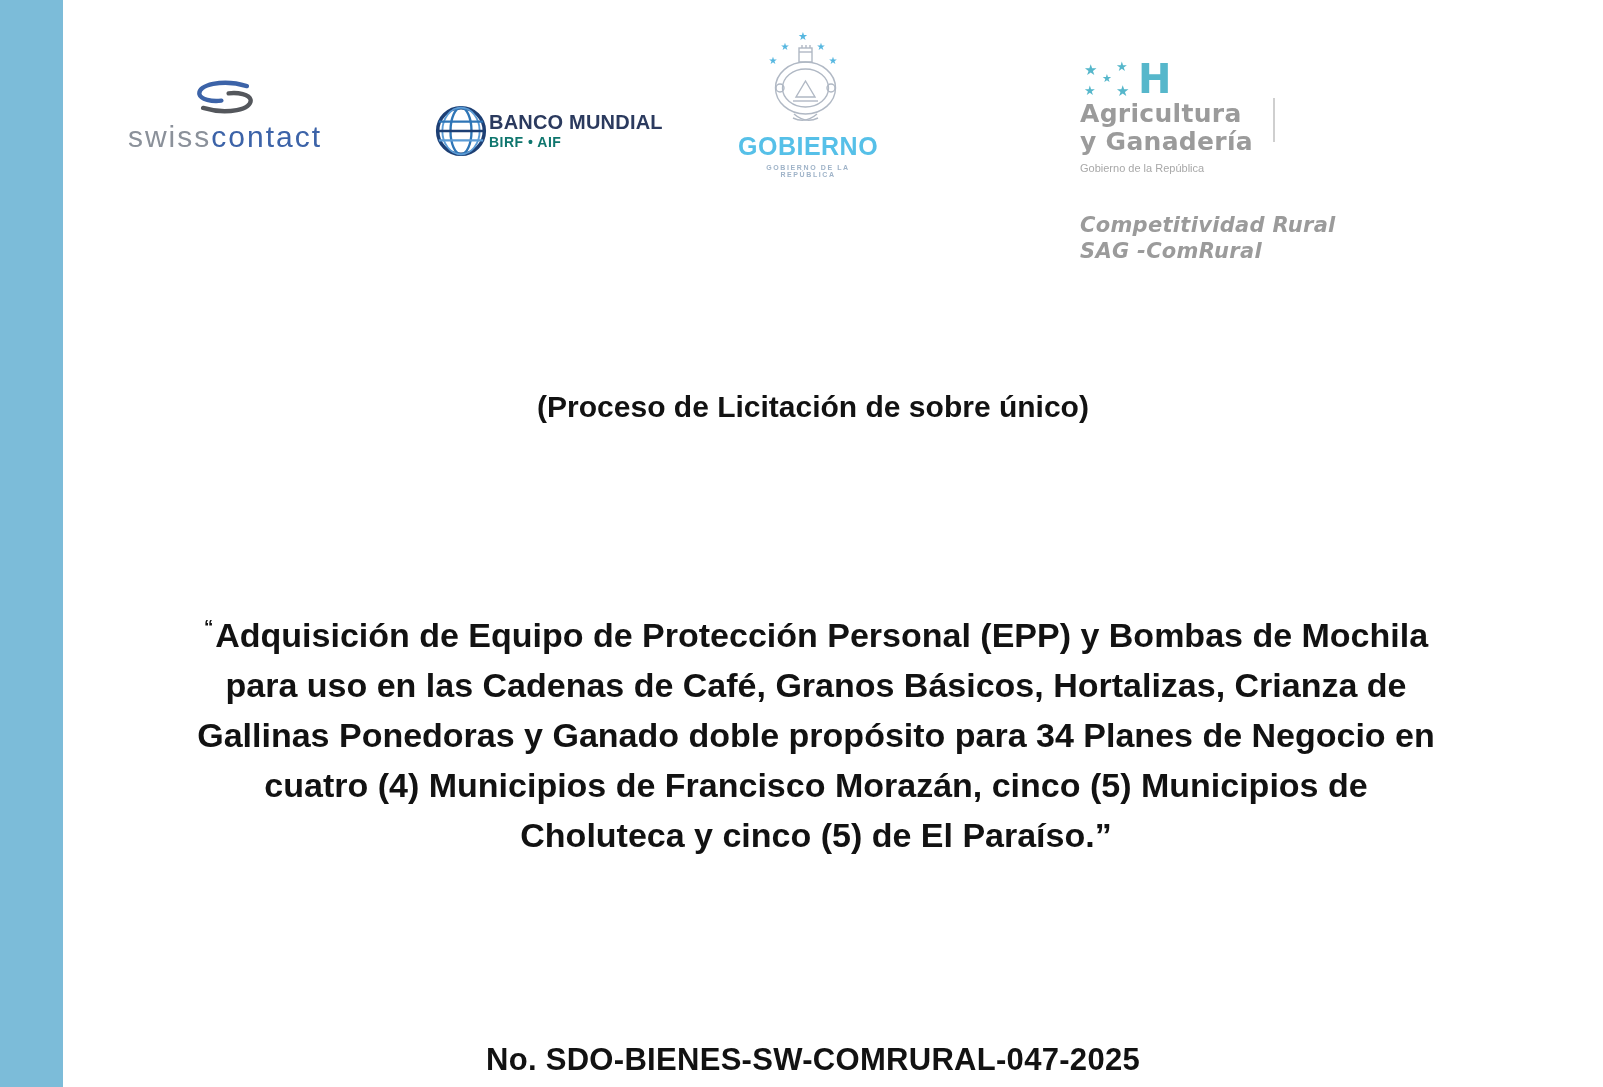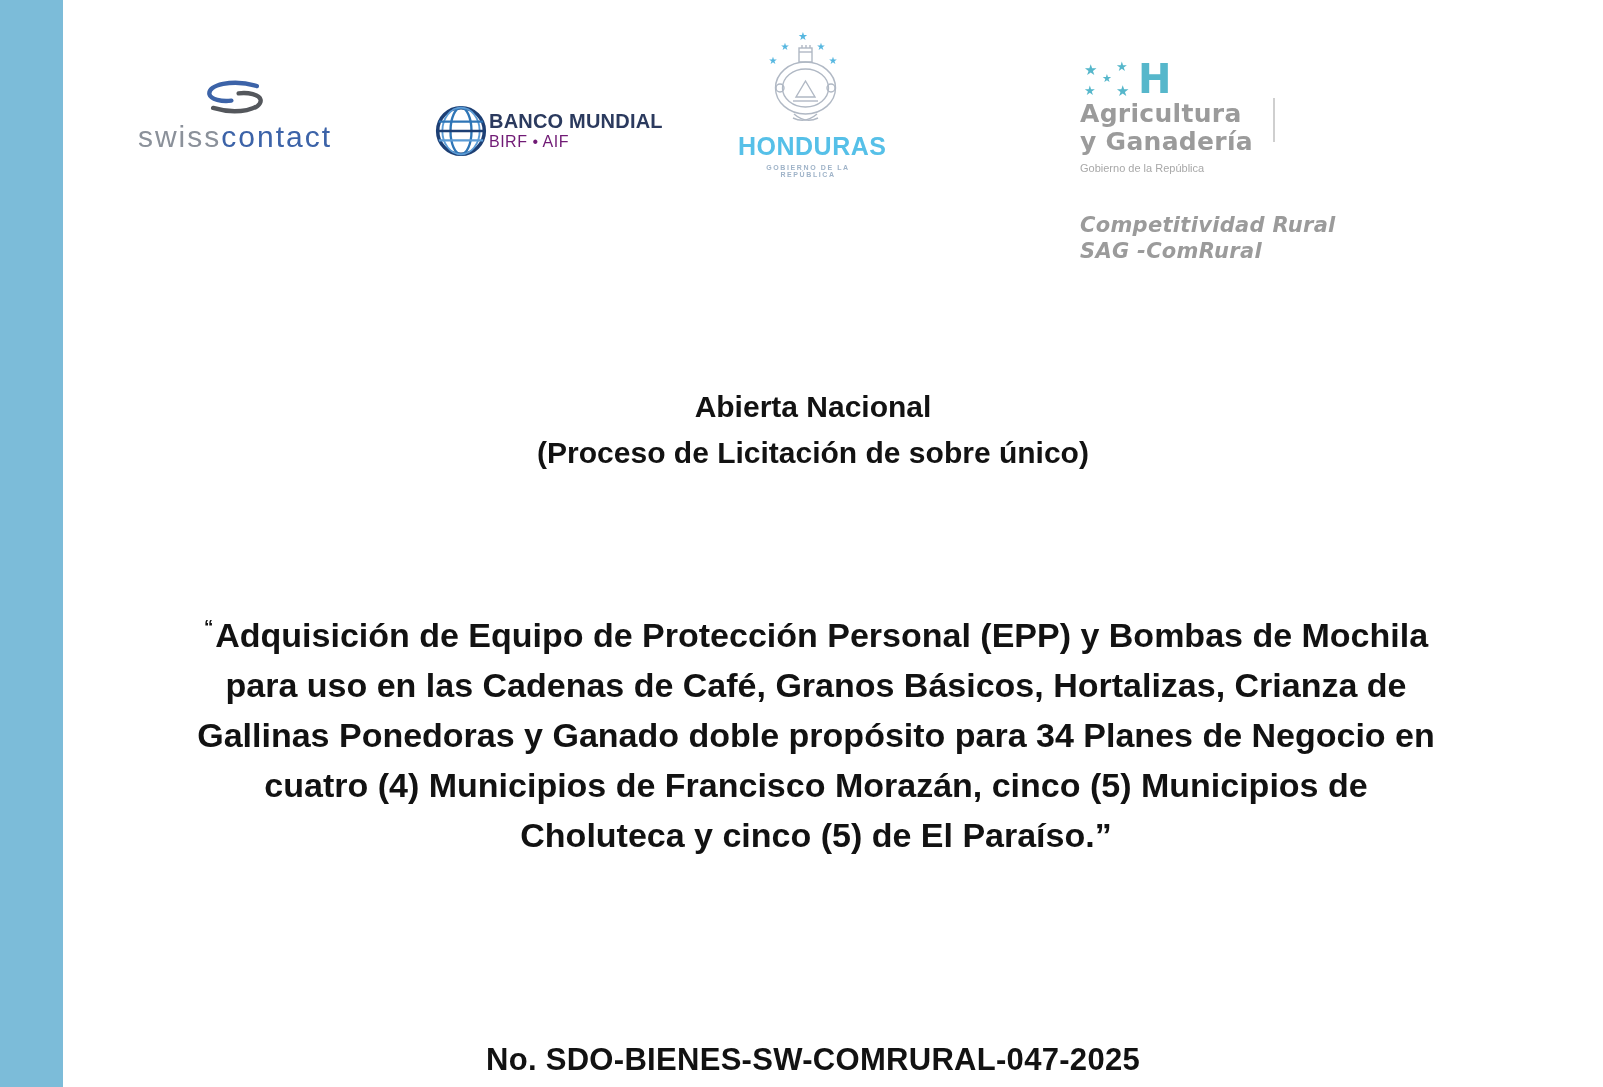--- a/index.html
+++ b/index.html
@@ -15,34 +15,34 @@
     position: absolute;
     left: 0; top: 0;
     width: 63px; height: 1087px;
     background: #7cbcd9;
   }
 
   
   .logo { position: absolute; }
 
   
-  .swisscontact { left: 120px; top: 80px; width: 230px; text-align: center; }
+  .swisscontact { left: 110px; top: 80px; width: 230px; text-align: center; }
   .swisscontact .swoosh { display: block; margin: 0 auto 6px auto; }
   .swisscontact .wordmark {
     font-size: 30px; font-weight: 400; letter-spacing: 2px;
     font-family: "Liberation Sans", sans-serif;
   }
   .swisscontact .w-gray { color: #8b919a; }
   .swisscontact .w-blue { color: #3c63a8; }
 
   
   .worldbank { left: 433px; top: 103px; width: 240px; display: flex; align-items: center; }
   .worldbank .wb-text { display: flex; flex-direction: column; line-height: 1.05; }
   .worldbank .wb-title { font-size: 20px; font-weight: 700; color: #2b3a5e; letter-spacing: 0.2px; }
-  .worldbank .wb-sub { font-size: 16px; font-weight: 400; color: #701a75; margin-top: 2px; letter-spacing: 0.5px; }
+  .worldbank .wb-sub { font-size: 14px; font-weight: 700; color: #0f766e; margin-top: 2px; letter-spacing: 0.5px; }
 
   
   .honduras { left: 738px; top: 26px; width: 140px; text-align: center; }
   .honduras .hn-name {
     font-size: 25px; font-weight: 700; color: #56c0e8; letter-spacing: 0.5px;
     margin-top: 2px;
   }
   .honduras .hn-caption {
     font-size: 7px; font-weight: 700; color: #9fb3c8; letter-spacing: 1.6px; margin-top: 3px;
   }
@@ -145,21 +145,21 @@
       <polygon points="38,71 57,71 47.5,55"></polygon>
       <line x1="35" y1="75" x2="60" y2="75"></line>
 
       <circle cx="22" cy="62" r="4"></circle>
       <circle cx="73" cy="62" r="4"></circle>
 
       <path d="M36 88 Q47.5 98 60 92"></path>
       <path d="M59 88 Q47.5 98 35 92"></path>
     </g>
   </svg>
-  <div class="hn-name">HONDURAS</div>
+  <div class="hn-name">GOBIERNO</div>
   <div class="hn-caption">GOBIERNO DE LA REPÚBLICA</div>
 </div>
 
 <div class="logo sag">
   <div class="sag-left">
     <div class="mark">
       <span class="star" style="left:2px;  top:4px;  font-size:15px;">★</span>
       <span class="star" style="left:34px; top:2px;  font-size:13px;">★</span>
       <span class="star" style="left:20px; top:15px; font-size:11px;">★</span>
       <span class="star" style="left:2px;  top:26px; font-size:13px;">★</span>
@@ -175,19 +175,18 @@
   <div class="divider"></div>
   <div class="sag-right">
     <div class="program">
       <div>Competitividad Rural</div>
       <div>SAG -ComRural</div>
     </div>
   </div>
 </div>
 
 <div class="doc-heading">
-  <div>Abierta Nacional</div>
   <div>(Proceso de Licitación de sobre único)</div>
 </div>
 
 <div class="doc-subject"><span class="q-open">“</span><span>Adquisición de Equipo de Protección Personal (EPP) y Bombas de Mochila para uso en las Cadenas de Café, Granos Básicos, Hortalizas, Crianza de Gallinas Ponedoras y Ganado doble propósito para 34 Planes de Negocio en cuatro (4) Municipios de Francisco Morazán, cinco (5) Municipios de Choluteca y cinco (5) de El Paraíso.</span><span>”</span></div>
 
 <div class="doc-reference">No. SDO-BIENES-SW-COMRURAL-047-2025</div>
 
 </body></html>

